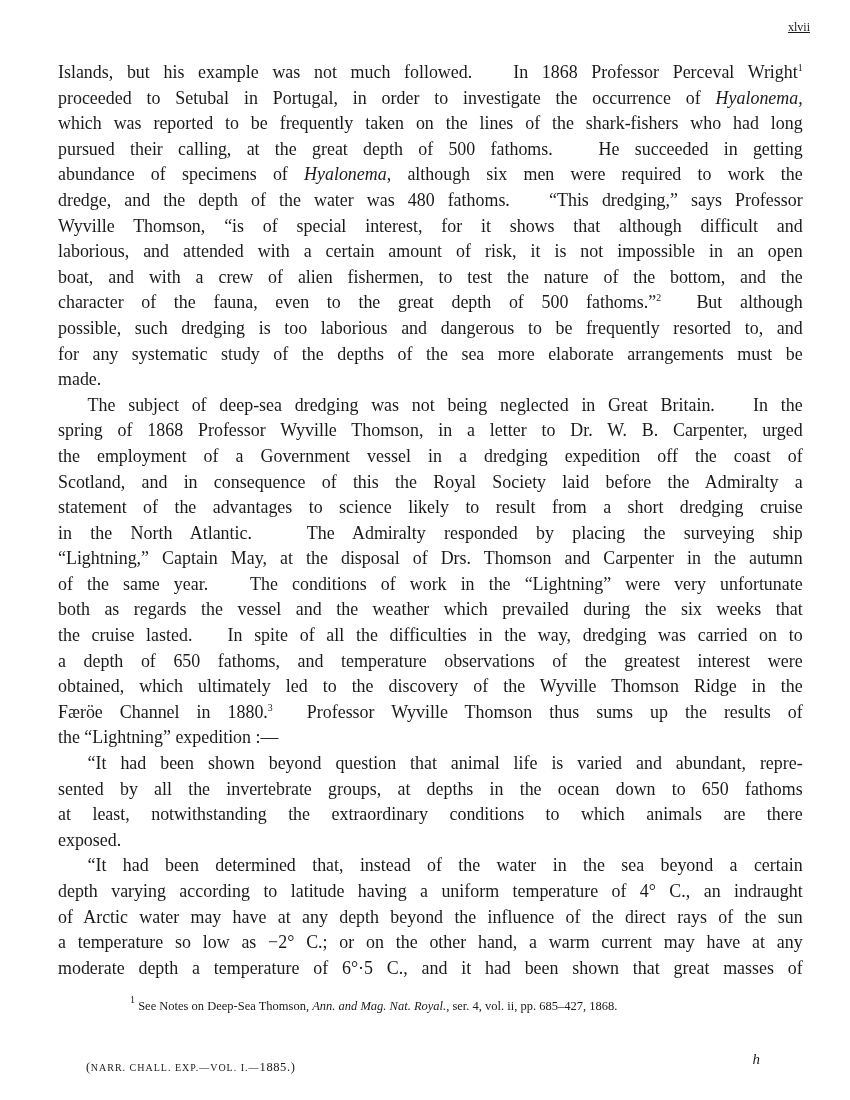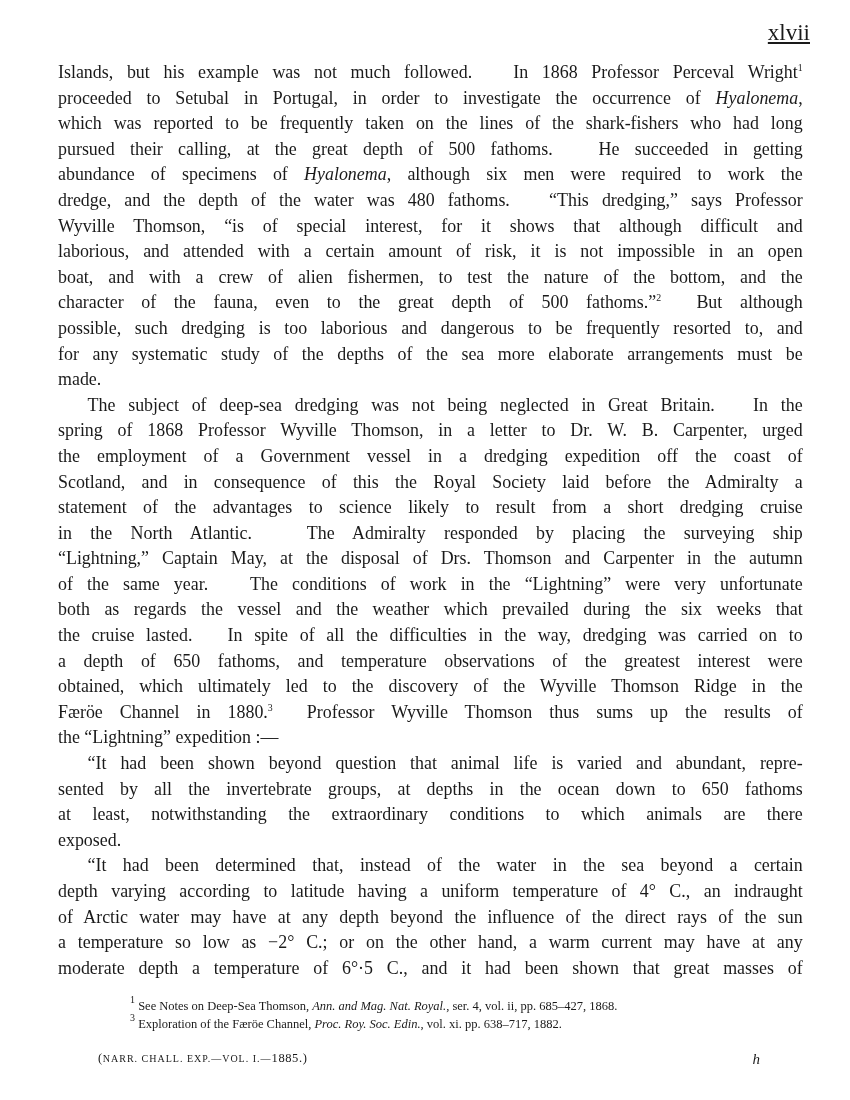--- a/index.html
+++ b/index.html
@@ -9,42 +9,42 @@
       color: #1a1a1a;
     }
     .running-head {
       position: absolute; top: 20px; left: 58px; right: 40px; height: 24px;
     }
     .running-title {
       position: absolute; left: 0; right: 0; top: 2px; text-align: center;
       font-size: 13px; letter-spacing: 1.6px; text-transform: uppercase;
     }
     .folio {
-      position: absolute; right: 0; top: 0; font-size: 23px; text-decoration: underline;
+      position: absolute; right: 0; top: 0; font-size: 12px; text-decoration: underline;
     }
     .body-text {
       position: absolute; top: 60px; left: 58px; width: 756px;
       font-size: 18.2px; line-height: 25.6px; text-align: justify;
       transform: scaleX(0.985); transform-origin: left top;
     }
     .body-text p { margin: 0; text-indent: 0; }
     .body-text .line { display: block; text-align: justify; text-align-last: justify; white-space: nowrap; }
     .body-text .line.last { text-align-last: left; }
     sup.fn { font-size: 10px; vertical-align: 7px; line-height: 0; }
     i { font-style: italic; }
     .footnotes {
       position: absolute; top: 998px; left: 130px; width: 640px;
       font-size: 12.5px; line-height: 17.5px;
     }
     .footnotes .fn-row { white-space: nowrap; }
     .footer {
       position: absolute; top: 1051px; left: 86px; right: 90px; height: 20px;
       font-size: 12.5px;
     }
-    .signature-mark { position: absolute; left: 0; top: 0; letter-spacing: 0.6px; margin-left: 12px; }
+    .signature-mark { position: absolute; left: 0; top: 9px; letter-spacing: 0.6px; }
     .signature-mark .sc { font-size: 10px; letter-spacing: 1px; }
     .sheet-letter { position: absolute; right: 0; top: 0; font-style: italic; font-size: 15px; }
   </style>
 </head>
 <body>
 
 <div class="running-head">
   <div class="folio">xlvii</div>
 </div>
 
@@ -97,25 +97,20 @@
     <span class="line">moderate depth a temperature of 6°·5 C., and it had been shown that great masses of</span>
   </p>
 </div>
 
 <div class="footnotes">
   <div class="fn-row">
     <sup class="fn">1</sup>
     <span>See Notes on Deep-Sea Thomson,</span>
     <i>Ann. and Mag. Nat. Royal.</i><span>, ser. 4, vol. ii, pp. 685–427, 1868.</span>
   </div>
-  <div class="fn-row">
-    <sup class="fn">3</sup>
-    <span>Exploration of the Færöe Channel,</span>
-    <i>Proc. Roy. Soc. Edin.</i><span>, vol. xi. pp. 638–717, 1882.</span>
-  </div>
 </div>
 
 <div class="footer">
   <div class="signature-mark">
     <span>(</span><span class="sc">NARR. CHALL. EXP.—VOL. I.—</span><span>1885.)</span>
   </div>
   <div class="sheet-letter">h</div>
 </div>
 
 </body></html>

